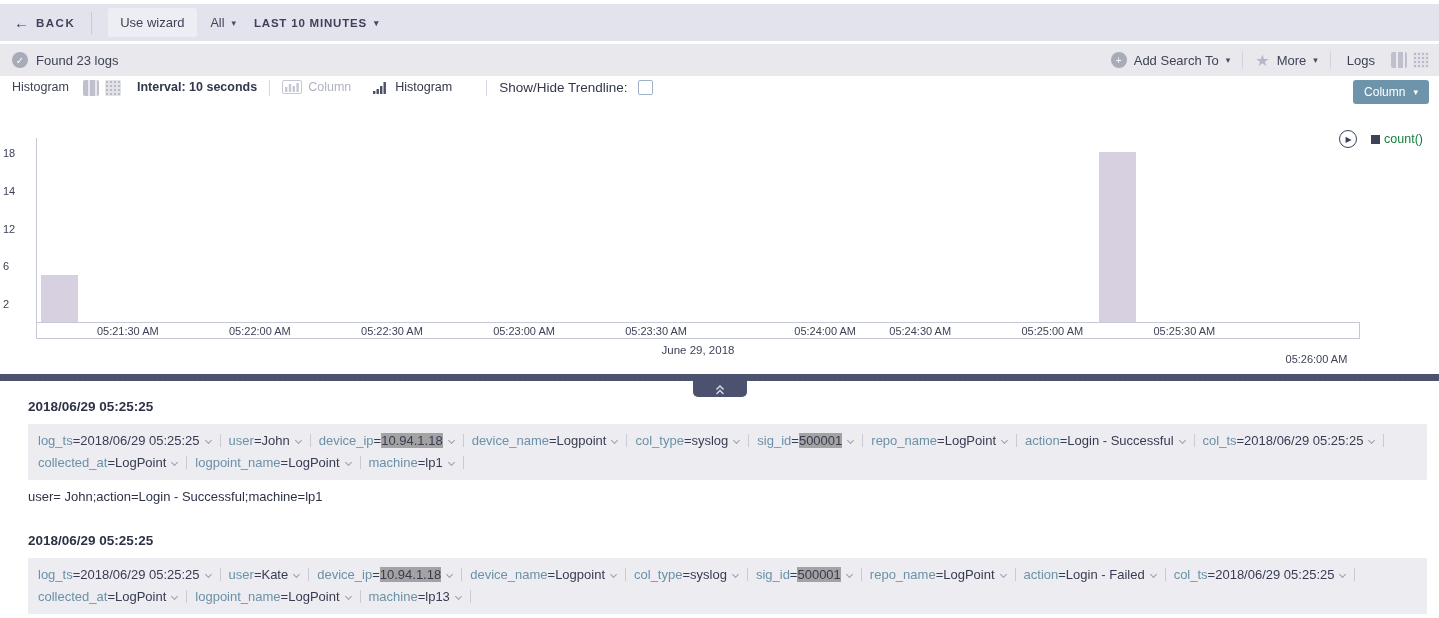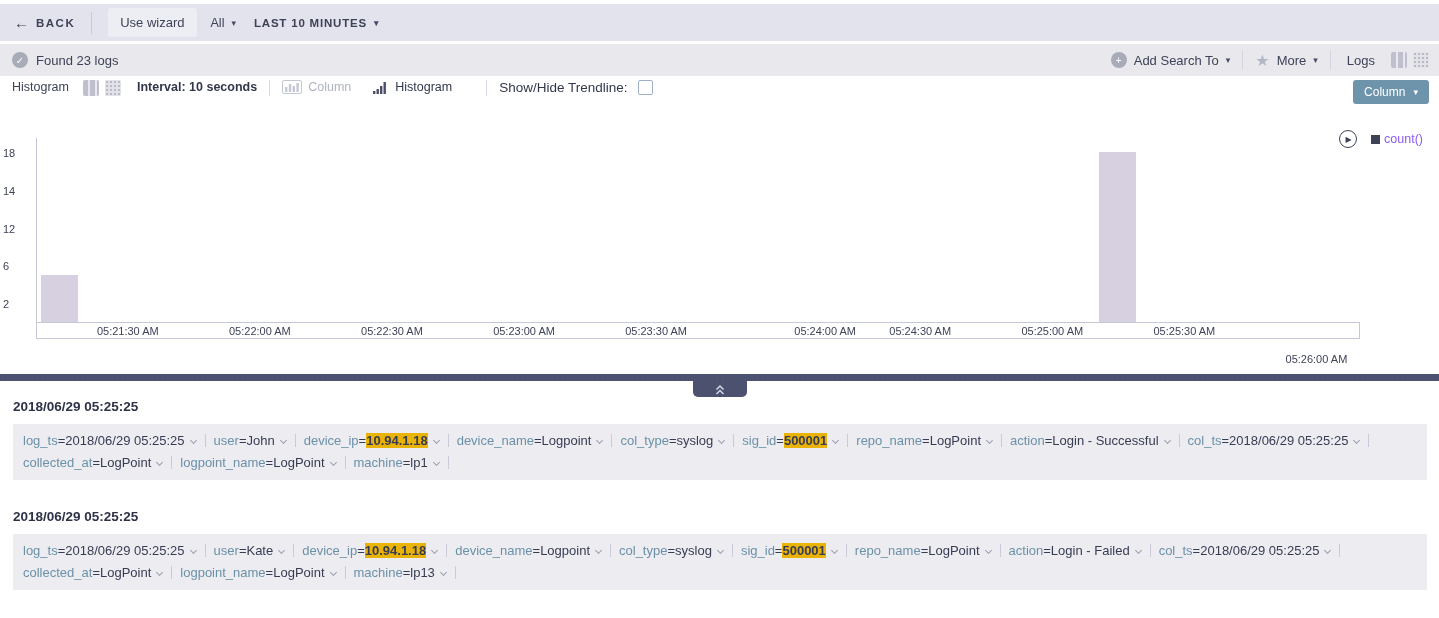--- a/index.html
+++ b/index.html
@@ -47,45 +47,45 @@
   .controls .spacer { flex:1; }
   .column-btn { background:#6e94ac; color:#fff; border:none; border-radius:3px; font-family:inherit;
     font-size:12px; padding:5px 11px; display:flex; align-items:center; gap:8px; cursor:pointer; margin-right:2px; }
   .column-btn .caret { color:#fff; font-size:9px; }
 
   
   .chart { position:relative; height:248px; margin-top:4px; }
   .legend { position:absolute; top:18px; right:16px; display:flex; align-items:center; gap:14px; }
   .play-ic { width:18px; height:18px; border:1.6px solid #3e4257; border-radius:50%; display:inline-flex;
     align-items:center; justify-content:center; font-size:8px; color:#3e4257; cursor:pointer; padding-left:1px; }
-  .legend-entry { display:flex; align-items:center; gap:4px; font-size:12.5px; color:#8b5cf6; cursor:pointer; }
+  .legend-entry { display:flex; align-items:center; gap:4px; font-size:12.5px; color:#15803d; cursor:pointer; }
   .legend-sq { width:9px; height:9px; background:#3e4257; display:inline-block; }
   .plot { position:absolute; left:36px; right:79px; top:26px; height:184px; border-left:1px solid #c5c8d6; }
   .ytick { position:absolute; left:-34px; width:26px; text-align:left; font-size:11px; color:#3e4257; }
   .bar { position:absolute; bottom:0; width:37px; }
   .xband { position:absolute; left:36px; right:79px; top:210px; height:17px; border:1px solid #c5c8d6; }
   .xtick { position:absolute; top:2px; transform:translateX(-50%); font-size:11px; color:#3e4257; white-space:nowrap; }
   .xdate { position:absolute; left:36px; right:79px; top:232px; text-align:center; font-size:11.5px; color:#3e4257; }
 
   
   .divider { position:relative; margin-top:14px; height:7px; background:#4d5170;
     background-image:radial-gradient(#62668233 1px, transparent 1px); background-size:5px 4px; }
   .collapse-tab { position:absolute; top:7px; left:calc(50% - 27px); width:54px; height:16px; background:#4d5170;
     border-radius:0 0 5px 5px; display:flex; align-items:center; justify-content:center; cursor:pointer; }
 
   
-  .log-list { padding:18px 12px 0 13px; }
+  .log-list { padding:18px 12px 0 28px; }
   .log-entry { margin-bottom:29px; }
   .log-ts { font-size:13.5px; font-weight:bold; color:#2e3247; margin-bottom:10px; }
   .chips { background:#ececf1; padding:6px 10px; line-height:22px; font-size:13px; border-radius:1px; }
   .chip { white-space:nowrap; cursor:pointer; }
   .fkey { color:#6b91a8; }
   .feq { color:#383c52; }
   .fval { color:#383c52; }
-  .fval.hl { background:#eab308;font-weight:bold; }
+  .fval.hl { background:#a3a3a3; }
   .chev { display:inline-block; width:5px; height:5px; border-right:1.2px solid #9aa0b2; border-bottom:1.2px solid #9aa0b2;
     transform:rotate(45deg); margin:0 1px 2px 6px; }
   .fsep { display:inline-block; width:1px; height:13px; background:#c9ccd8; margin:0 8px -2px 8px; }
   .raw { margin-top:9px; font-size:13px; color:#2e3247; }
 </style>
 </head>
 <body>
 
 <div>
 
@@ -186,35 +186,37 @@
         <span class="xtick" style="left: 16.86%;">05:22:00 AM</span>
         <span class="xtick" style="left: 26.85%;">05:22:30 AM</span>
         <span class="xtick" style="left: 36.84%;">05:23:00 AM</span>
         <span class="xtick" style="left: 46.83%;">05:23:30 AM</span>
         <span class="xtick" style="left: 56.82%; margin-left: 37px;">05:24:00 AM</span>
         <span class="xtick" style="left: 66.81%;">05:24:30 AM</span>
         <span class="xtick" style="left: 76.8%;">05:25:00 AM</span>
         <span class="xtick" style="left: 86.79%;">05:25:30 AM</span>
         <span class="xtick" style="left: 96.78%; margin-top: 28px;">05:26:00 AM</span>
       </div>
+    <div class="xdate">June 29, 2018</div>
   </div>
 
   <div class="divider">
     <div class="collapse-tab">
       <svg width="12" height="11" viewBox="0 0 12 11">
           <path d="M2.5 10 L6 6.5 L9.5 10" stroke="#d6d8e4" stroke-width="1.5" fill="none"></path>
           <path d="M2.5 5.5 L6 2 L9.5 5.5" stroke="#d6d8e4" stroke-width="1.5" fill="none"></path>
         </svg>
     </div>
   </div>
 
   <div class="log-list">
       <div class="log-entry">
         <div class="log-ts">2018/06/29 05:25:25</div>
         <div class="chips"><span class="chip"><span class="fkey">log_ts</span><span class="feq">=</span><span class="fval">2018/06/29 05:25:25</span><span class="chev"></span></span><span class="fsep"></span><span class="chip"><span class="fkey">user</span><span class="feq">=</span><span class="fval">John</span><span class="chev"></span></span><span class="fsep"></span><span class="chip"><span class="fkey">device_ip</span><span class="feq">=</span><span class="fval hl">10.94.1.18</span><span class="chev"></span></span><span class="fsep"></span><span class="chip"><span class="fkey">device_name</span><span class="feq">=</span><span class="fval">Logpoint</span><span class="chev"></span></span><span class="fsep"></span><span class="chip"><span class="fkey">col_type</span><span class="feq">=</span><span class="fval">syslog</span><span class="chev"></span></span><span class="fsep"></span><span class="chip"><span class="fkey">sig_id</span><span class="feq">=</span><span class="fval hl">500001</span><span class="chev"></span></span><span class="fsep"></span><span class="chip"><span class="fkey">repo_name</span><span class="feq">=</span><span class="fval">LogPoint</span><span class="chev"></span></span><span class="fsep"></span><span class="chip"><span class="fkey">action</span><span class="feq">=</span><span class="fval">Login - Successful</span><span class="chev"></span></span><span class="fsep"></span><span class="chip"><span class="fkey">col_ts</span><span class="feq">=</span><span class="fval">2018/06/29 05:25:25</span><span class="chev"></span></span><span class="fsep"></span><span class="chip"><span class="fkey">collected_at</span><span class="feq">=</span><span class="fval">LogPoint</span><span class="chev"></span></span><span class="fsep"></span><span class="chip"><span class="fkey">logpoint_name</span><span class="feq">=</span><span class="fval">LogPoint</span><span class="chev"></span></span><span class="fsep"></span><span class="chip"><span class="fkey">machine</span><span class="feq">=</span><span class="fval">lp1</span><span class="chev"></span></span><span class="fsep"></span></div>
+        <div class="raw">user= John;action=Login - Successful;machine=lp1</div>
       </div>
       <div class="log-entry">
         <div class="log-ts">2018/06/29 05:25:25</div>
         <div class="chips"><span class="chip"><span class="fkey">log_ts</span><span class="feq">=</span><span class="fval">2018/06/29 05:25:25</span><span class="chev"></span></span><span class="fsep"></span><span class="chip"><span class="fkey">user</span><span class="feq">=</span><span class="fval">Kate</span><span class="chev"></span></span><span class="fsep"></span><span class="chip"><span class="fkey">device_ip</span><span class="feq">=</span><span class="fval hl">10.94.1.18</span><span class="chev"></span></span><span class="fsep"></span><span class="chip"><span class="fkey">device_name</span><span class="feq">=</span><span class="fval">Logpoint</span><span class="chev"></span></span><span class="fsep"></span><span class="chip"><span class="fkey">col_type</span><span class="feq">=</span><span class="fval">syslog</span><span class="chev"></span></span><span class="fsep"></span><span class="chip"><span class="fkey">sig_id</span><span class="feq">=</span><span class="fval hl">500001</span><span class="chev"></span></span><span class="fsep"></span><span class="chip"><span class="fkey">repo_name</span><span class="feq">=</span><span class="fval">LogPoint</span><span class="chev"></span></span><span class="fsep"></span><span class="chip"><span class="fkey">action</span><span class="feq">=</span><span class="fval">Login - Failed</span><span class="chev"></span></span><span class="fsep"></span><span class="chip"><span class="fkey">col_ts</span><span class="feq">=</span><span class="fval">2018/06/29 05:25:25</span><span class="chev"></span></span><span class="fsep"></span><span class="chip"><span class="fkey">collected_at</span><span class="feq">=</span><span class="fval">LogPoint</span><span class="chev"></span></span><span class="fsep"></span><span class="chip"><span class="fkey">logpoint_name</span><span class="feq">=</span><span class="fval">LogPoint</span><span class="chev"></span></span><span class="fsep"></span><span class="chip"><span class="fkey">machine</span><span class="feq">=</span><span class="fval">lp13</span><span class="chev"></span></span><span class="fsep"></span></div>
       </div>
     </div>
 
 </div>
 
 </body></html>

